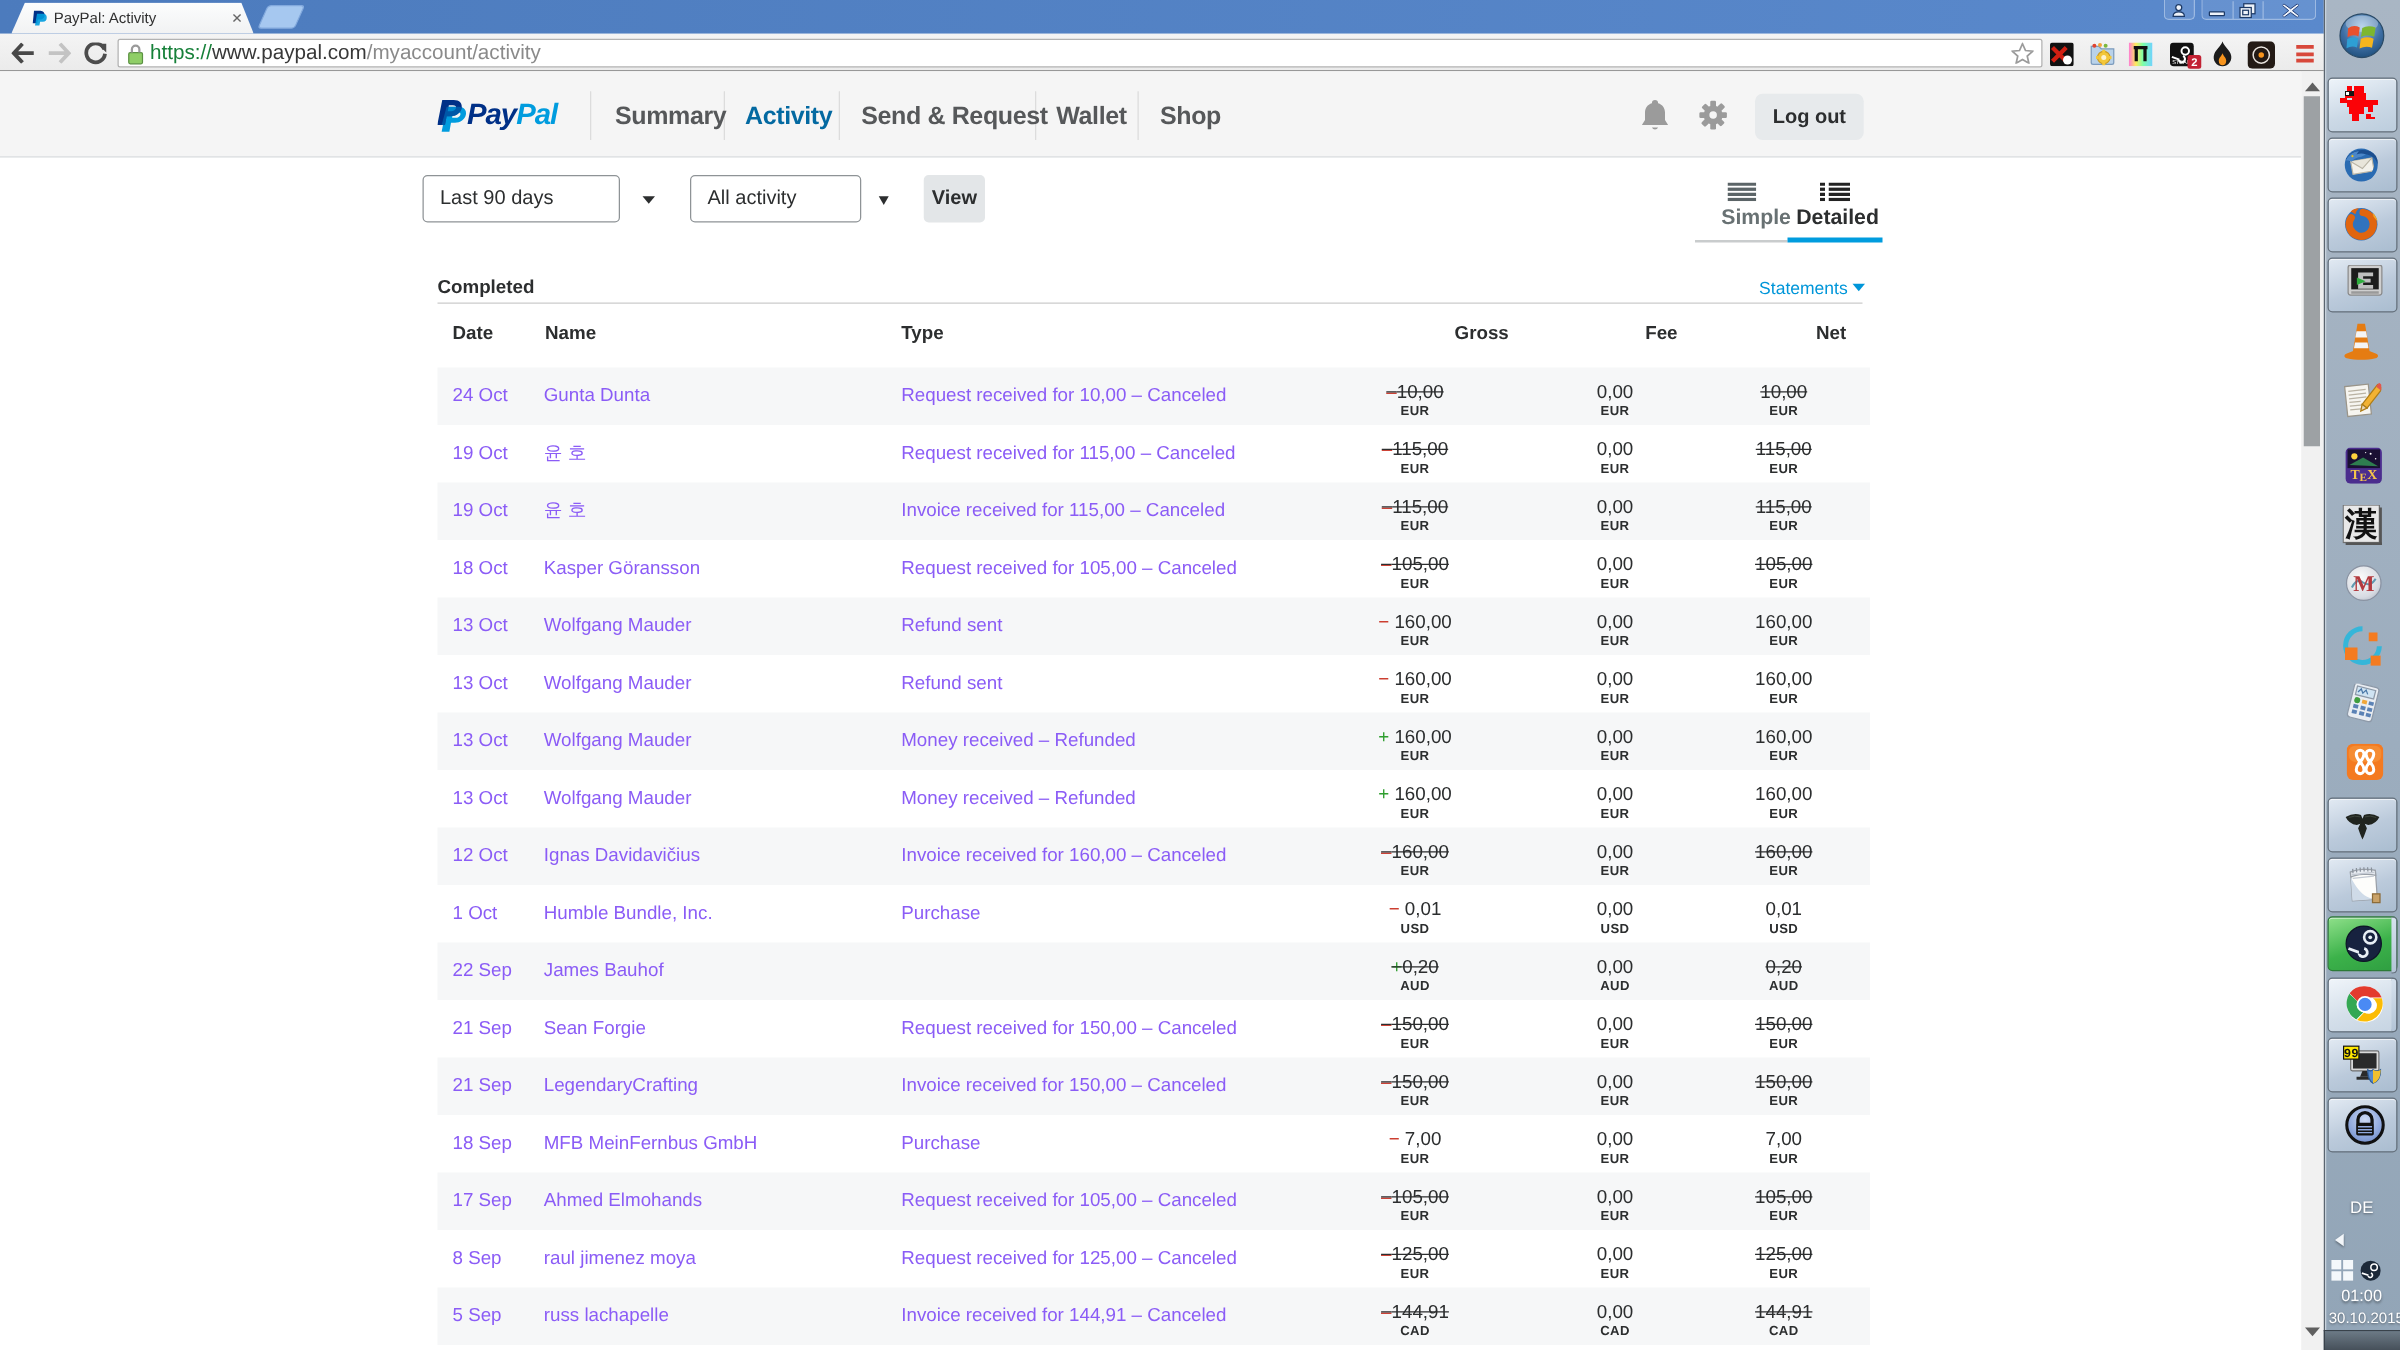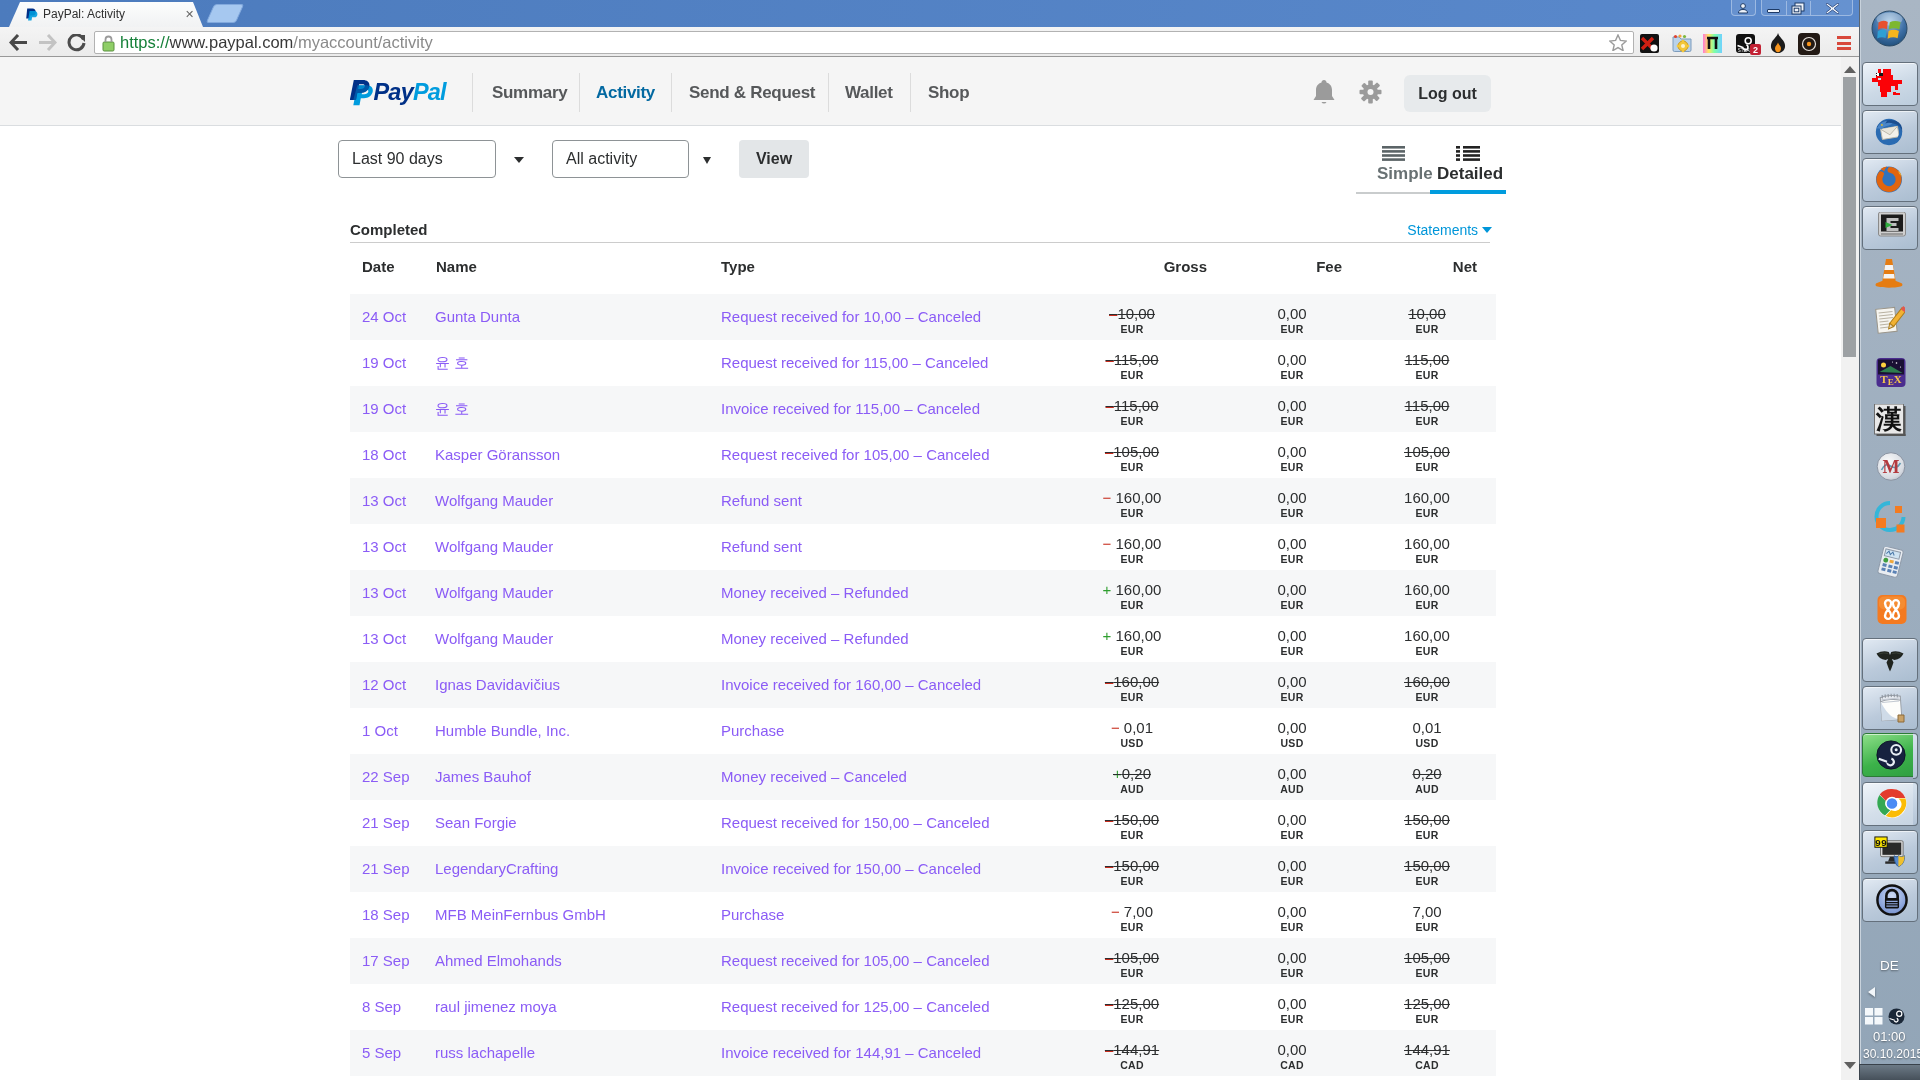--- a/index.html
+++ b/index.html
@@ -10,28 +10,28 @@
 #tabtitle{left:43px;top:7px;font-size:12px;color:#303030;letter-spacing:0}
 #tabx{left:185px;top:8px;font-size:11px;color:#666;font-weight:normal}
 #newtab{left:210px;top:4px;width:30px;height:19px;background:#a6c8f0;border:1px solid #82a9dd;border-radius:3px;transform:skewX(-24deg)}
 .winbtn{top:0;height:16px;border:1px solid #9cb9e2;border-top:none;background:rgba(255,255,255,0.08)}
 #toolbar{left:0;top:27px;width:1859px;height:30px;background:linear-gradient(#f4f4f4,#ebebeb);border-bottom:1px solid #989898}
 #omni{left:94px;top:31px;width:1540px;height:23px;background:#fff;border:1px solid #b2b2b2;border-radius:2px}
 #url{left:120px;top:33px;font-size:16.5px;letter-spacing:0}
 #url .g2{color:#168039}#url .d{color:#383838}#url .p{color:#8a8a8a}
 
 #pphead{left:0;top:57px;width:1841px;height:69px;background:#f5f5f5;border-bottom:1px solid #dadde0}
-.nav{top:75px;height:36px;line-height:36px;font-size:17px;letter-spacing:-.3px;font-weight:bold;color:#56585a}
+.nav{top:75px;height:36px;line-height:36px;font-size:20px;letter-spacing:-.3px;font-weight:bold;color:#56585a}
 .nav.act{color:#0369a1}
 .navsep{top:73px;width:1px;height:39px;background:#dcdcdc}
 #logout{left:1404px;top:75px;width:87px;height:37px;background:#e7eaec;border-radius:6px;text-align:center;line-height:37px;font-size:16px;font-weight:bold;color:#2c2e2f}
 
 .sel{top:140px;height:38px;background:#fff;border:1px solid #8e9396;border-radius:4px;font-size:16px;color:#2c2e2f;line-height:36px;padding-left:13px}
 .selarrow{width:0;height:0;border-left:5px solid transparent;border-right:5px solid transparent;border-top:6px solid #2c2e2f}
-#viewbtn{left:739px;top:140px;width:70px;height:38px;background:#e3e6e8;border-radius:4px;text-align:center;line-height:38px;font-weight:bold;font-size:16px;color:#2c2e2f}
+#viewbtn{left:739px;top:140px;width:49px;height:38px;background:#e3e6e8;border-radius:4px;text-align:center;line-height:38px;font-weight:bold;font-size:16px;color:#2c2e2f}
 .tgl{font-size:17px;font-weight:bold}
 
 #completed{left:350px;top:217px;font-size:15px;font-weight:bold;color:#2c2e2f;height:26px;line-height:26px}
 #stmts{left:1392px;top:217px;width:100px;height:26px;line-height:26px;font-size:14px;color:#0096d9;text-align:right}
 #comphr{left:350px;top:242px;width:1140px;height:1px;background:#ccc}
 .th{top:244px;height:46px;line-height:46px;font-size:15px;font-weight:bold;color:#2c2e2f}
 .row{left:350px;width:1146px;height:46px}
 .row.odd{background:#f6f7f8}
 .c{top:0;height:46px;line-height:46px;font-size:15px;color:#8b5cf6;white-space:nowrap}
 .cd{left:12px}.cn{left:85px}.ct{left:371px}
@@ -395,21 +395,20 @@
       <div class="cu">USD</div>
     </div>
 <div class="a amt an">
       <div class="n1">0,01</div>
       <div class="cu">USD</div>
     </div>
 </div>
 <div class="a row odd" style="top:754px">
 <div class="a c cd">22 Sep</div>
     <div class="a c cn">James Bauhof</div>
-    <div class="a c ct">Money received – Canceled</div>
 <div class="a amt ag">
       <div class="n1"><s><span class="pl">+</span>0,20</s></div>
       <div class="cu">AUD</div>
     </div>
 <div class="a amt af">
       <div class="n1">0,00</div>
       <div class="cu">AUD</div>
     </div>
 <div class="a amt an">
       <div class="n1"><s>0,20</s></div>

